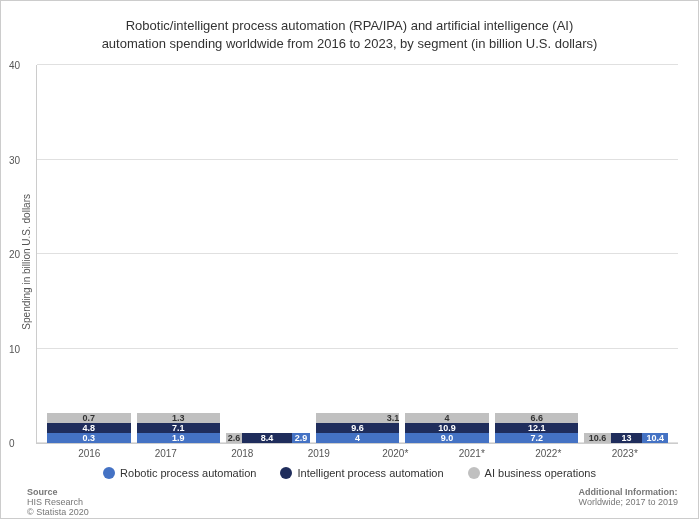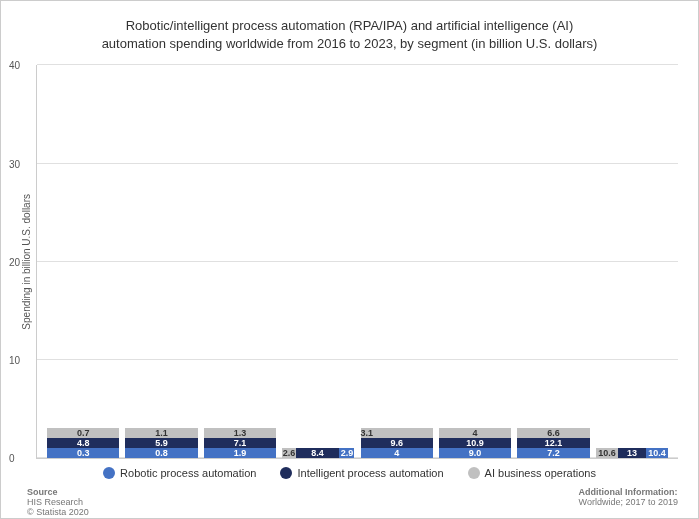--- a/index.html
+++ b/index.html
@@ -143,33 +143,20 @@
                 </div>
                 <div style="flex: 4.8 1 0%; background: rgb(31, 45, 92); display: flex; align-items: center; justify-content: center; position: relative;">
                   <span style="font-size: 9px; color: rgb(255, 255, 255); font-weight: bold;">4.8</span>
                 </div>
                 <div style="flex: 0.3 1 0%; background: rgb(68, 114, 196); display: flex; align-items: center; justify-content: center; position: relative;">
                   <span style="font-size: 9px; color: rgb(255, 255, 255); font-weight: bold;">0.3</span>
                 </div>
               </div>
             </div>
             <div style="flex: 1 1 0%; display: flex; flex-direction: column; align-items: center; position: relative;">
-              <div style="width: 100%; height: 19.5%; display: flex; flex-direction: column; position: relative;">
-                <div style="flex: 1.1 1 0%; background: rgb(192, 192, 192); display: flex; align-items: center; justify-content: center; position: relative;">
-                  <span style="font-size: 9px; color: rgb(51, 51, 51); font-weight: bold;">1.1</span>
-                </div>
-                <div style="flex: 5.9 1 0%; background: rgb(31, 45, 92); display: flex; align-items: center; justify-content: center; position: relative;">
-                  <span style="font-size: 9px; color: rgb(255, 255, 255); font-weight: bold;">5.9</span>
-                </div>
-                <div style="flex: 0.8 1 0%; background: rgb(68, 114, 196); display: flex; align-items: center; justify-content: center; position: relative;">
-                  <span style="font-size: 9px; color: rgb(255, 255, 255); font-weight: bold;">0.8</span>
-                </div>
-              </div>
-            </div>
-            <div style="flex: 1 1 0%; display: flex; flex-direction: column; align-items: center; position: relative;">
               <div style="width: 100%; height: 25.75%; display: flex; flex-direction: column; position: relative;">
                 <div style="flex: 1.3 1 0%; background: rgb(192, 192, 192); display: flex; align-items: center; justify-content: center; position: relative;">
                   <span style="font-size: 9px; color: rgb(51, 51, 51); font-weight: bold;">1.3</span>
                 </div>
                 <div style="flex: 7.1 1 0%; background: rgb(31, 45, 92); display: flex; align-items: center; justify-content: center; position: relative;">
                   <span style="font-size: 9px; color: rgb(255, 255, 255); font-weight: bold;">7.1</span>
                 </div>
                 <div style="flex: 1.9 1 0%; background: rgb(68, 114, 196); display: flex; align-items: center; justify-content: center; position: relative;">
                   <span style="font-size: 9px; color: rgb(255, 255, 255); font-weight: bold;">1.9</span>
                 </div>
@@ -183,21 +170,21 @@
                 <div style="flex: 8.4 1 0%; background: rgb(31, 45, 92); display: flex; align-items: center; justify-content: center; position: relative;">
                   <span style="font-size: 9px; color: rgb(255, 255, 255); font-weight: bold;">8.4</span>
                 </div>
                 <div style="flex: 2.9 1 0%; background: rgb(68, 114, 196); display: flex; align-items: center; justify-content: center; position: relative;">
                   <span style="font-size: 9px; color: rgb(255, 255, 255); font-weight: bold;">2.9</span>
                 </div>
               </div>
             </div>
             <div style="flex: 1 1 0%; display: flex; flex-direction: column; align-items: center; position: relative;">
               <div style="width: 100%; height: 41.75%; display: flex; flex-direction: column; position: relative;">
-                <div style="flex: 3.1 1 0%; background: rgb(192, 192, 192); display: flex; align-items: center; justify-content: flex-start; position: relative;">
+                <div style="flex: 3.1 1 0%; background: rgb(192, 192, 192); display: flex; align-items: center; justify-content: flex-end; position: relative;">
                   <span style="font-size: 9px; color: rgb(51, 51, 51); font-weight: bold;">3.1</span>
                 </div>
                 <div style="flex: 9.6 1 0%; background: rgb(31, 45, 92); display: flex; align-items: center; justify-content: center; position: relative;">
                   <span style="font-size: 9px; color: rgb(255, 255, 255); font-weight: bold;">9.6</span>
                 </div>
                 <div style="flex: 4 1 0%; background: rgb(68, 114, 196); display: flex; align-items: center; justify-content: center; position: relative;">
                   <span style="font-size: 9px; color: rgb(255, 255, 255); font-weight: bold;">4</span>
                 </div>
               </div>
             </div>
@@ -234,20 +221,30 @@
                 </div>
                 <div style="flex: 13 1 0%; background: rgb(31, 45, 92); display: flex; align-items: center; justify-content: center; position: relative;">
                   <span style="font-size: 9px; color: rgb(255, 255, 255); font-weight: bold;">13</span>
                 </div>
                 <div style="flex: 10.4 1 0%; background: rgb(68, 114, 196); display: flex; align-items: center; justify-content: center; position: relative;">
                   <span style="font-size: 9px; color: rgb(255, 255, 255); font-weight: bold;">10.4</span>
                 </div>
               </div>
             </div>
           </div>
+        </div>
+      <div class="x-labels" id="xLabels">
+          <div class="x-label">2016</div>
+          <div class="x-label">2017</div>
+          <div class="x-label">2018</div>
+          <div class="x-label">2019</div>
+          <div class="x-label">2020*</div>
+          <div class="x-label">2021*</div>
+          <div class="x-label">2022*</div>
+          <div class="x-label">2023*</div>
         </div>
     </div>
   </div>
 
   <div class="legend">
     <div class="legend-item">
       <div class="legend-dot" style="background:#4472C4;"></div>
       <span>Robotic process automation</span>
     </div>
     <div class="legend-item">

